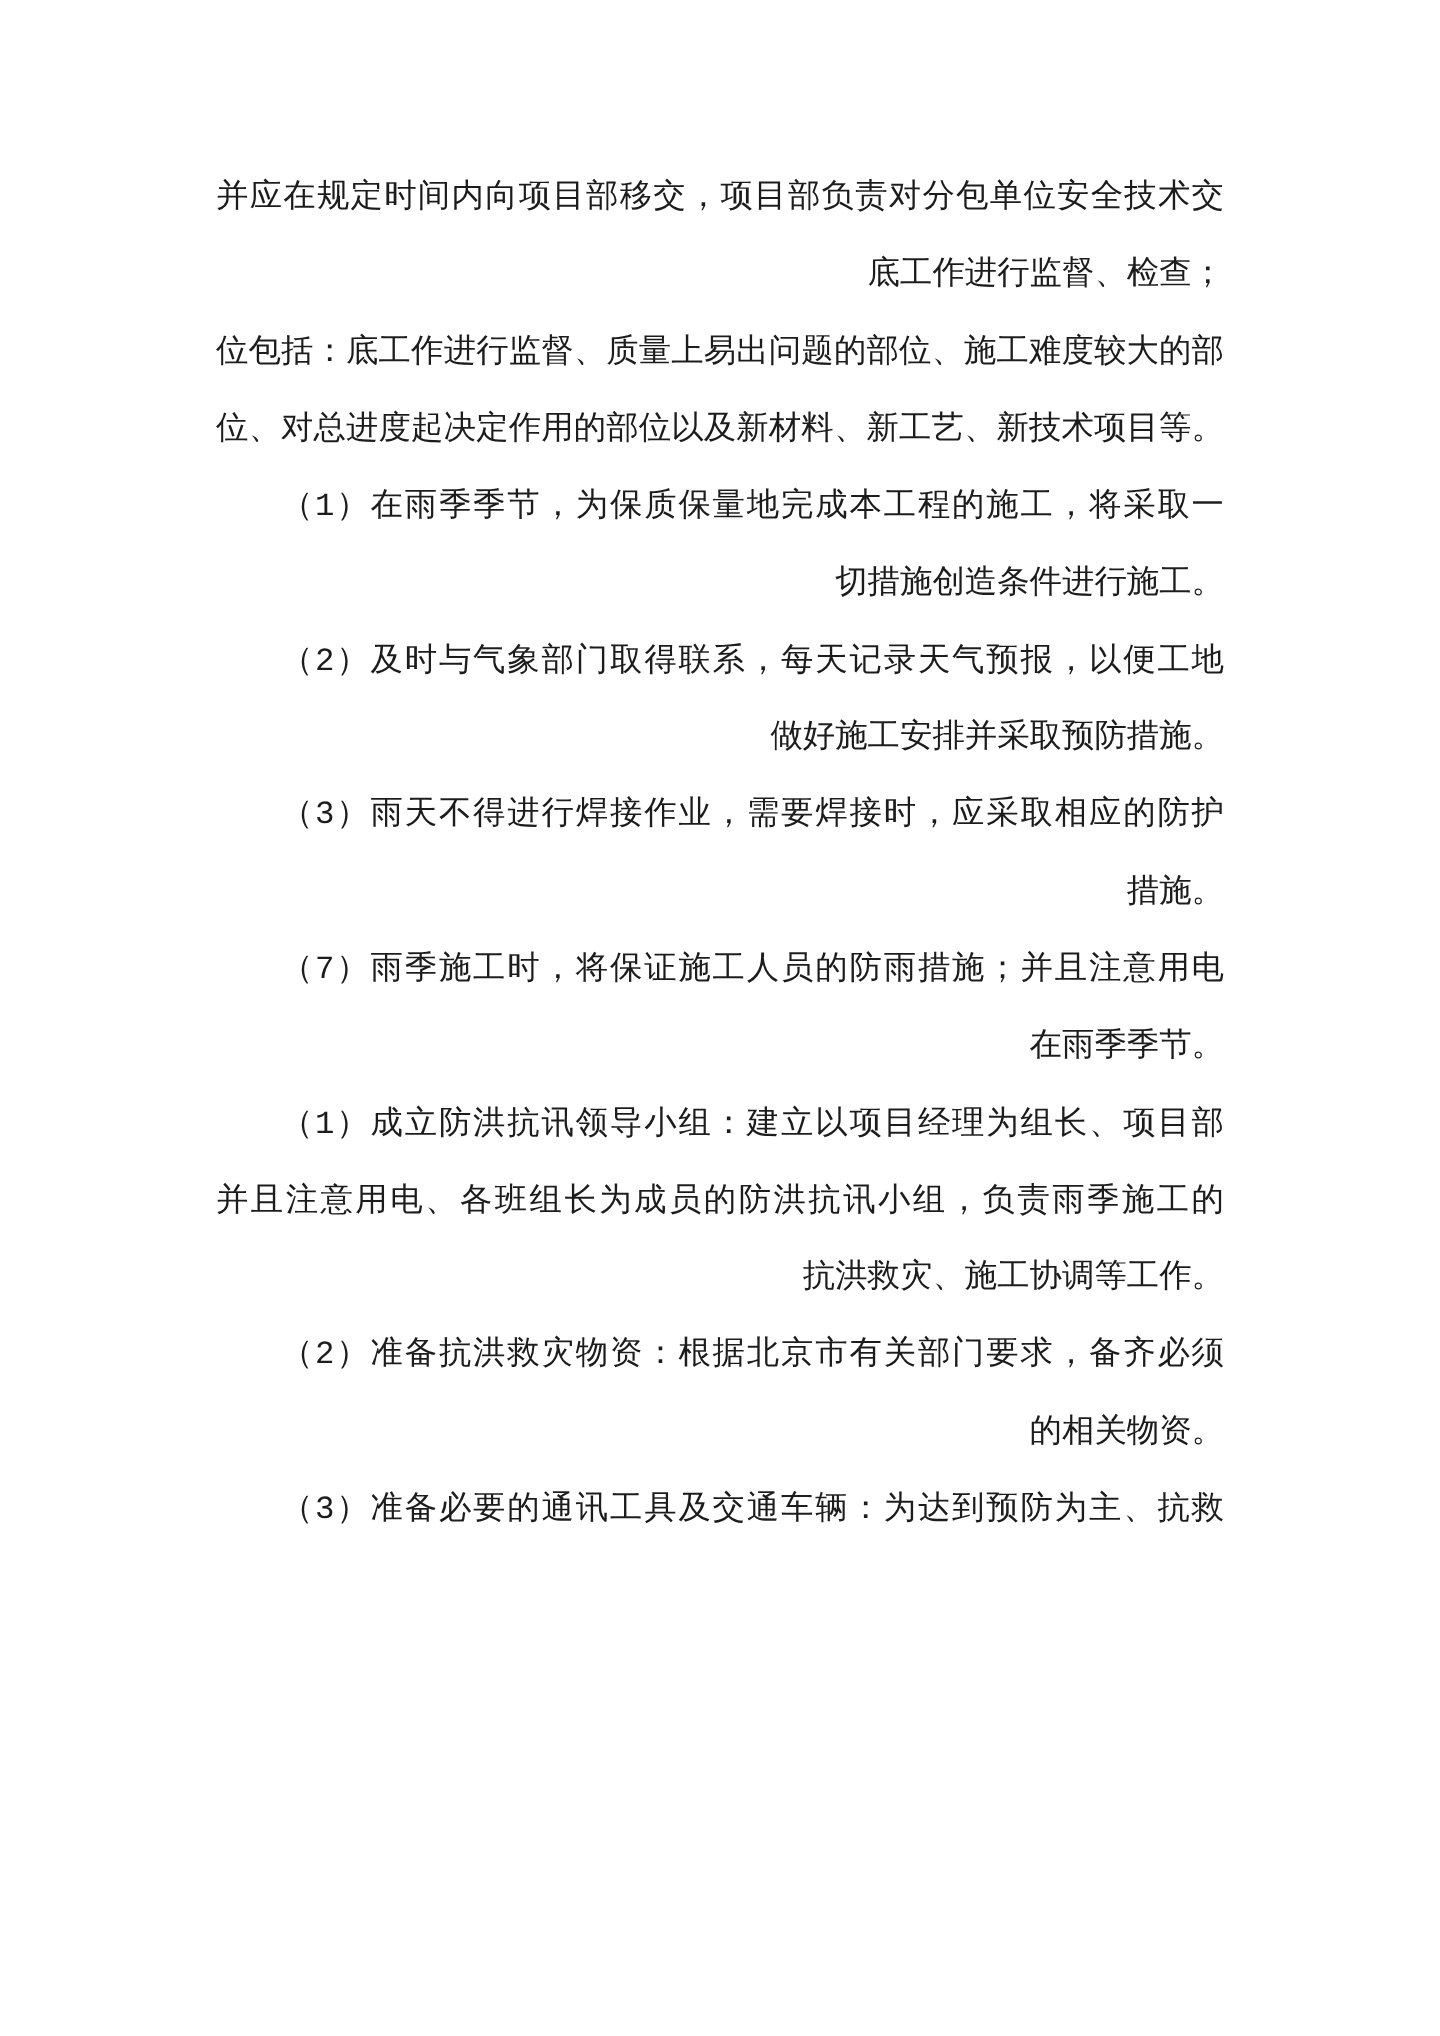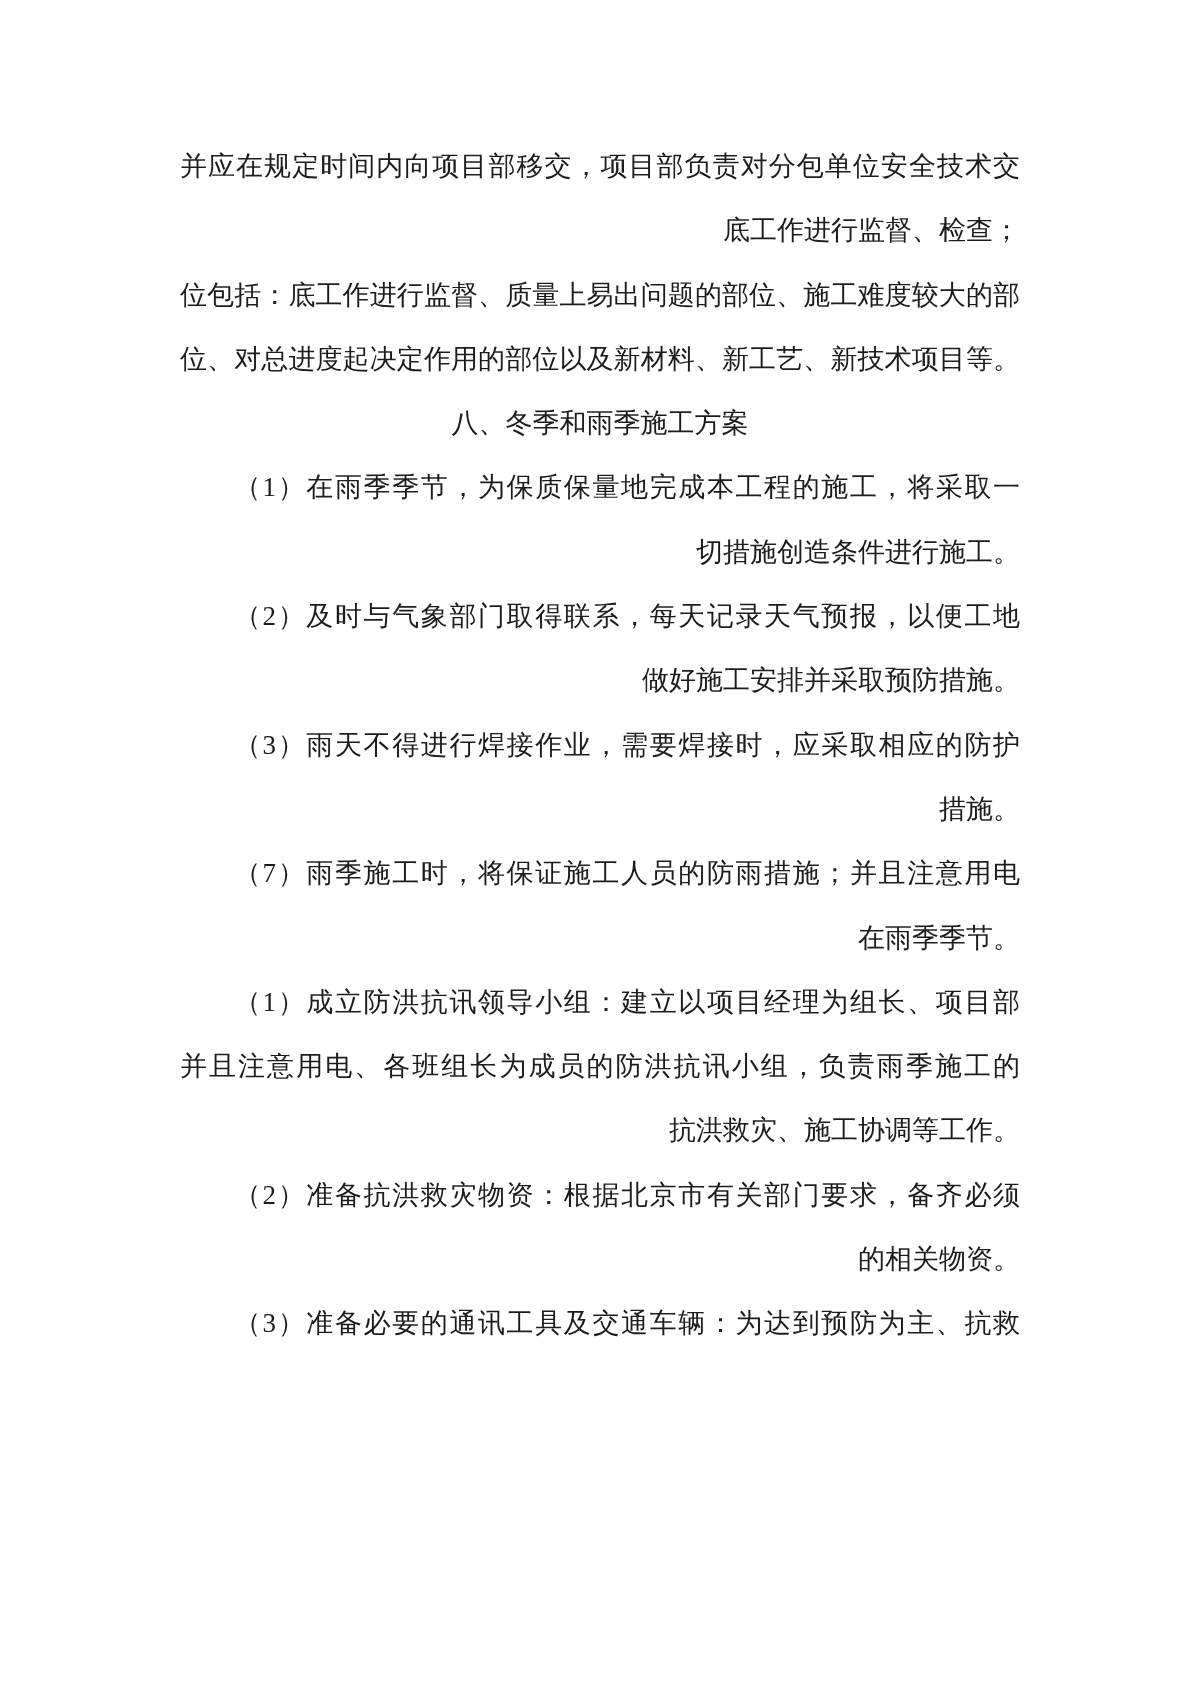--- a/index.html
+++ b/index.html
@@ -3,21 +3,21 @@
 <meta charset="utf-8">
 <style>
   * { margin: 0; padding: 0; box-sizing: border-box; }
   html, body { background: #ffffff; }
   .page {
     position: relative;
     width: 1200px;
     height: 1697px;
     background: #ffffff;
     overflow: hidden;
-    font-family: Liberation Serif, serif;
+    font-family: Liberation Mono, monospace;
     color: #1c1c1c;
   }
   .doc {
     position: absolute;
     left: 180px;
     top: 134px;
     width: 840px;
   }
   .line {
     height: 64.3px;
@@ -43,21 +43,20 @@
 </style>
 </head>
 <body>
 
 <div class="page">
   <div class="doc">
     <div class="line full">并应在规定时间内向项目部移交，项目部负责对分包单位安全技术交</div>
     <div class="line">底工作进行监督、检查；</div>
     <div class="line full">位包括：底工作进行监督、质量上易出问题的部位、施工难度较大的部</div>
     <div class="line full">位、对总进度起决定作用的部位以及新材料、新工艺、新技术项目等。</div>
-    <div class="line heading">八、冬季和雨季施工方案</div>
     <div class="line full indent">（1）在雨季季节，为保质保量地完成本工程的施工，将采取一</div>
     <div class="line">切措施创造条件进行施工。</div>
     <div class="line full indent">（2）及时与气象部门取得联系，每天记录天气预报，以便工地</div>
     <div class="line">做好施工安排并采取预防措施。</div>
     <div class="line full indent">（3）雨天不得进行焊接作业，需要焊接时，应采取相应的防护</div>
     <div class="line">措施。</div>
     <div class="line full indent">（7）雨季施工时，将保证施工人员的防雨措施；并且注意用电</div>
     <div class="line">在雨季季节。</div>
     <div class="line full indent">（1）成立防洪抗讯领导小组：建立以项目经理为组长、项目部</div>
     <div class="line full">并且注意用电、各班组长为成员的防洪抗讯小组，负责雨季施工的</div>

